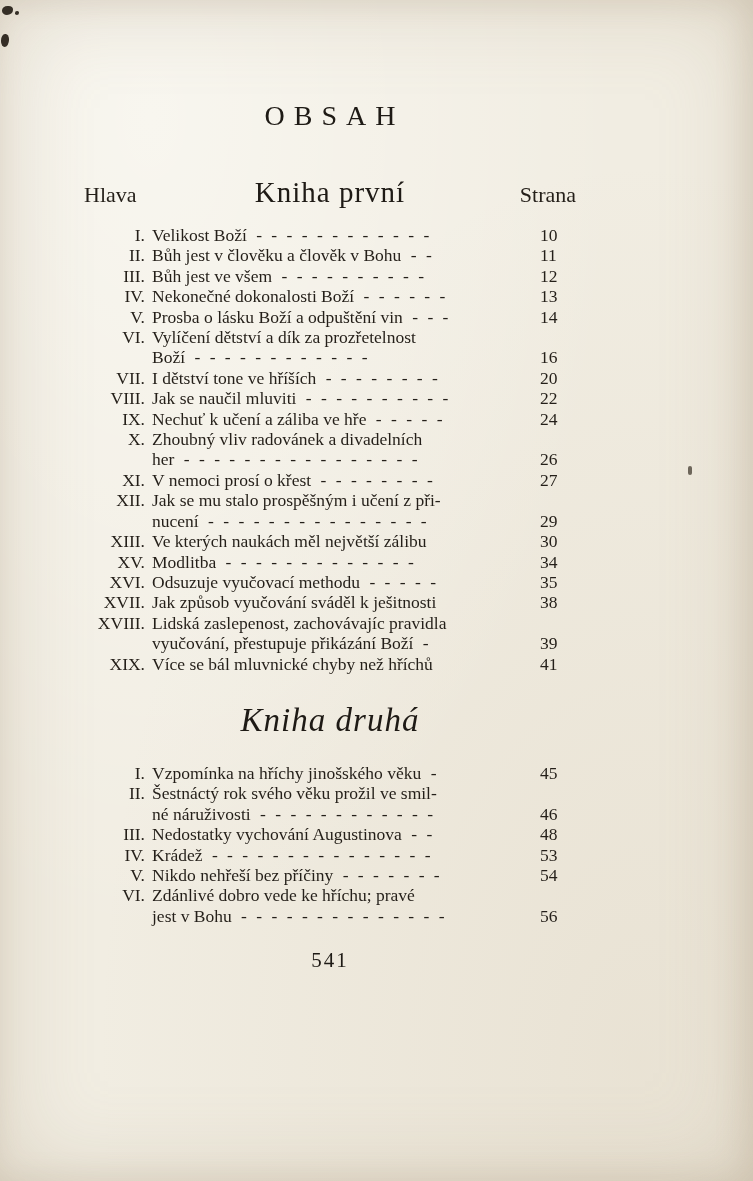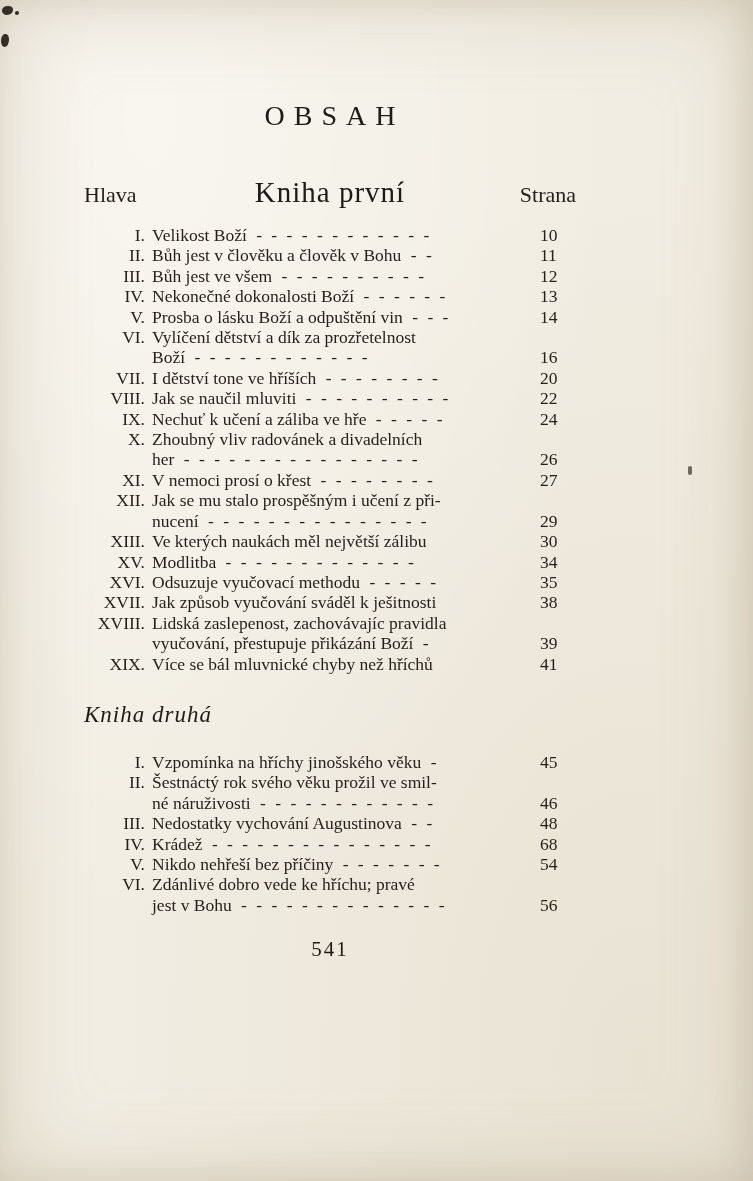--- a/index.html
+++ b/index.html
@@ -39,22 +39,22 @@
   .toc-header .side-label { font-size:22px; }
   .toc-header .left  { width:90px; text-align:left; }
   .toc-header .right { width:90px; text-align:right; }
   .toc-header .center {
     flex:1; text-align:center;
     font-size:29px; letter-spacing:1px;
     color:#1e1a15;
   }
 
   .section-title {
-    font-style:italic; font-size:23px; letter-spacing:1px;
-    text-align:left;
+    font-style:italic; font-size:33px; letter-spacing:1px;
+    text-align:center;
     margin:28px 0 24px 0;
     color:#1e1a15;
   }
 
   .toc-row {
     display:flex;
     align-items:flex-start;
     font-size:17.5px;
     line-height:20.4px;
   }
@@ -205,21 +205,21 @@
           <span class="toc-page">46</span>
         </div>
         <div class="toc-row">
           <span class="toc-num">III.</span>
           <span class="toc-text">Nedostatky vychování Augustinova<span class="toc-leaders"> - -</span></span>
           <span class="toc-page">48</span>
         </div>
         <div class="toc-row">
           <span class="toc-num">IV.</span>
           <span class="toc-text">Krádež<span class="toc-leaders"> - - - - - - - - - - - - - - -</span></span>
-          <span class="toc-page">68</span>
+          <span class="toc-page">53</span>
         </div>
         <div class="toc-row">
           <span class="toc-num">V.</span>
           <span class="toc-text">Nikdo nehřeší bez příčiny<span class="toc-leaders"> - - - - - - -</span></span>
           <span class="toc-page">54</span>
         </div>
         <div class="toc-row">
           <span class="toc-num">VI.</span>
           <span class="toc-text">Zdánlivé dobro vede ke hříchu; pravé<br>jest v Bohu<span class="toc-leaders"> - - - - - - - - - - - - - -</span></span>
           <span class="toc-page">56</span>

